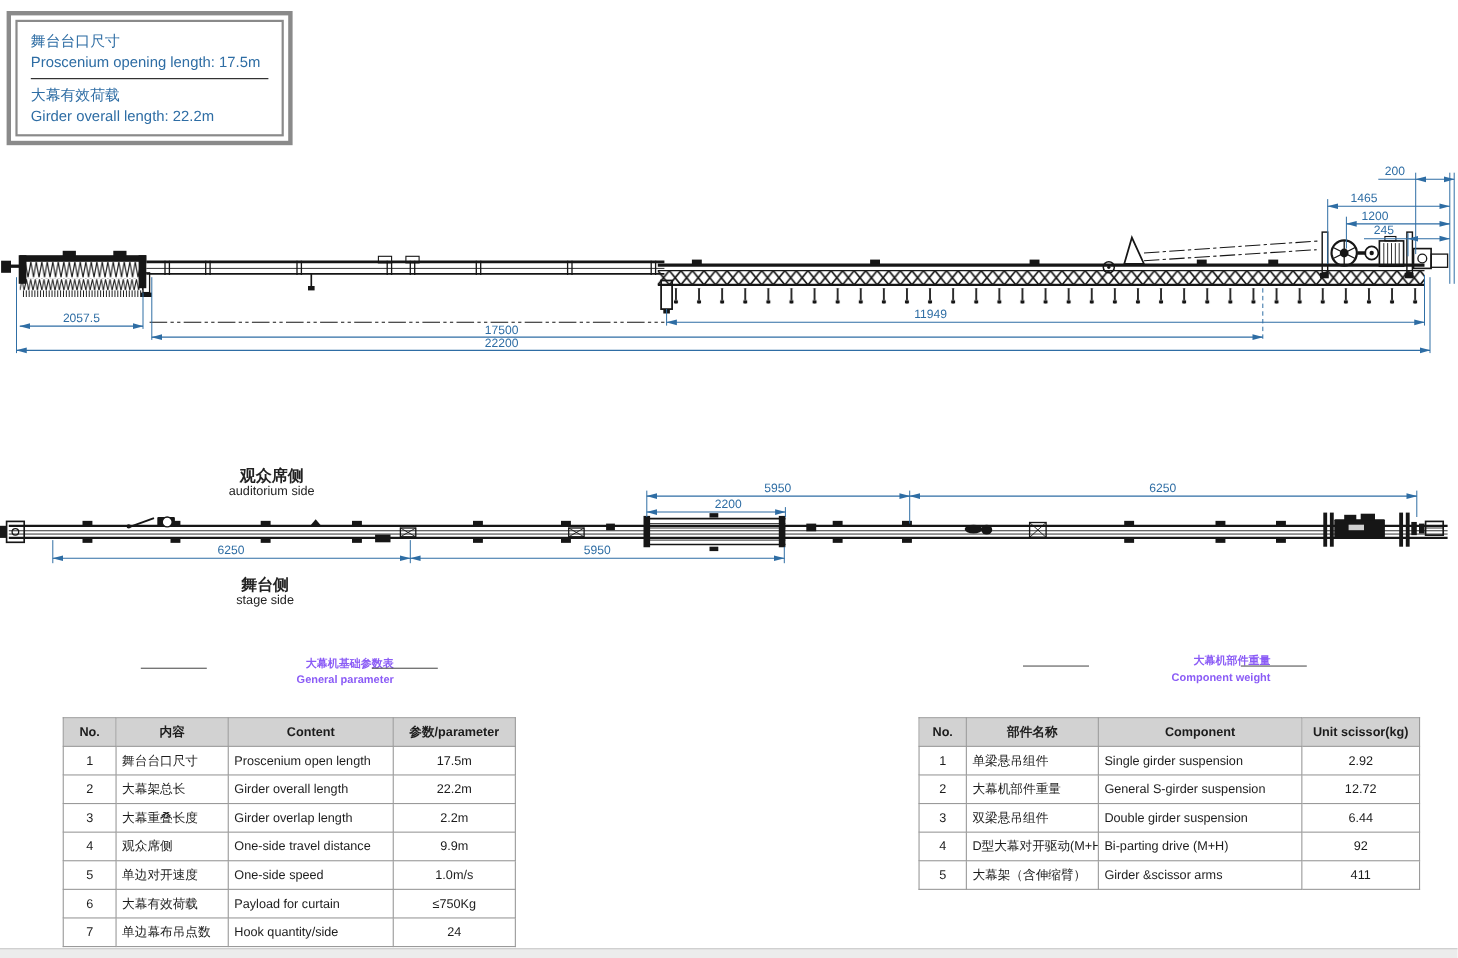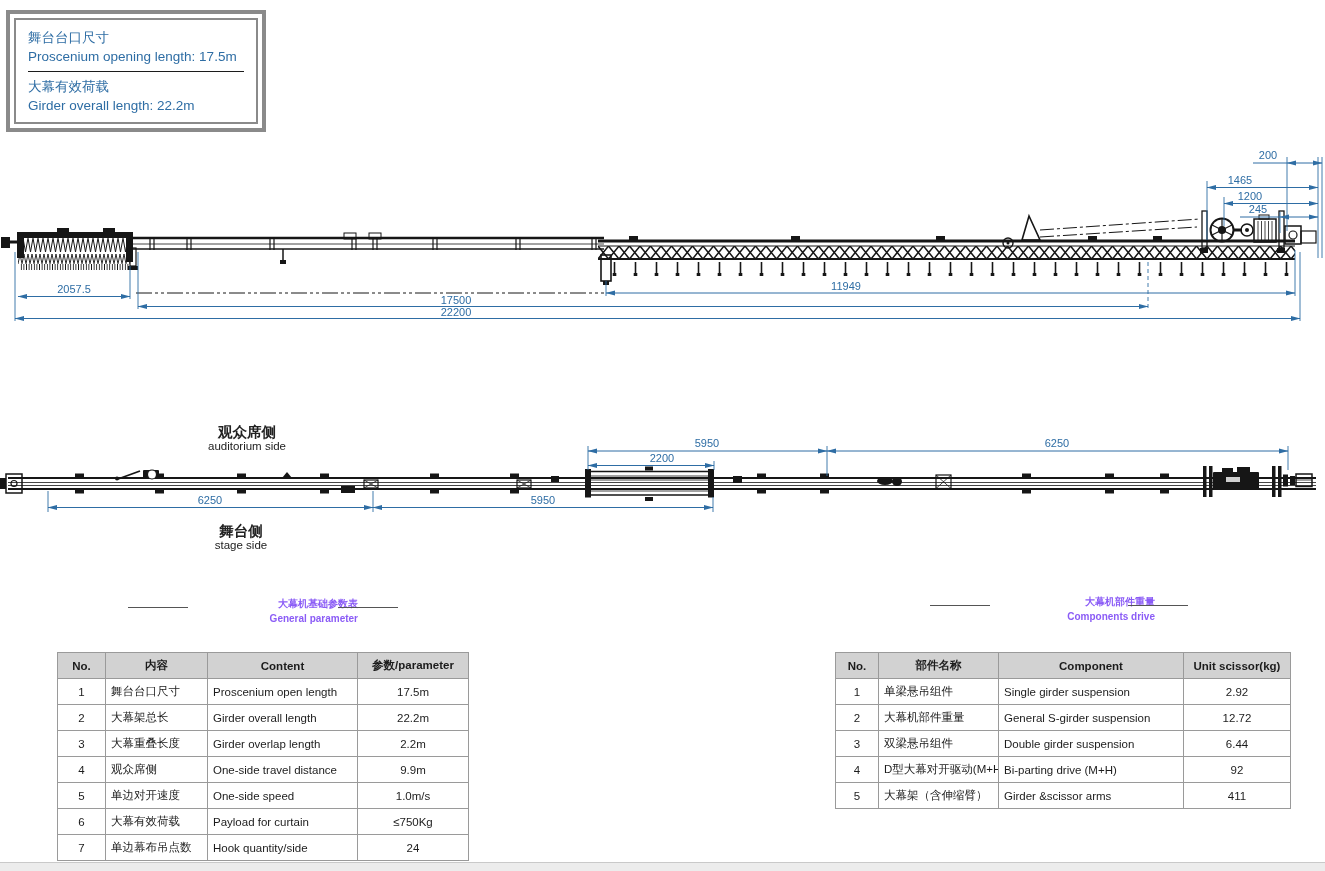--- a/index.html
+++ b/index.html
@@ -349,21 +349,21 @@
     <td class="c">7</td>
     <td class="l">单边幕布吊点数</td>
     <td class="l">Hook quantity/side</td>
     <td class="c">24</td>
   </tr>
 </tbody>
   </table>
 
 <div class="tbl-title" style="left:955px;top:594px;width:200px;">
   <div>大幕机部件重量</div>
-  <div>Components drive</div>
+  <div>Component weight</div>
 </div>
 <div class="flank" style="left:930px;top:605px;"></div>
 <div class="flank" style="left:1128px;top:605px;"></div>
 
 <table class="param" style="left:835px;top:652px;width:455px;">
   <colgroup>
       <col style="width:43px">
       <col style="width:120px">
       <col style="width:185px">
       <col style="width:107px">

